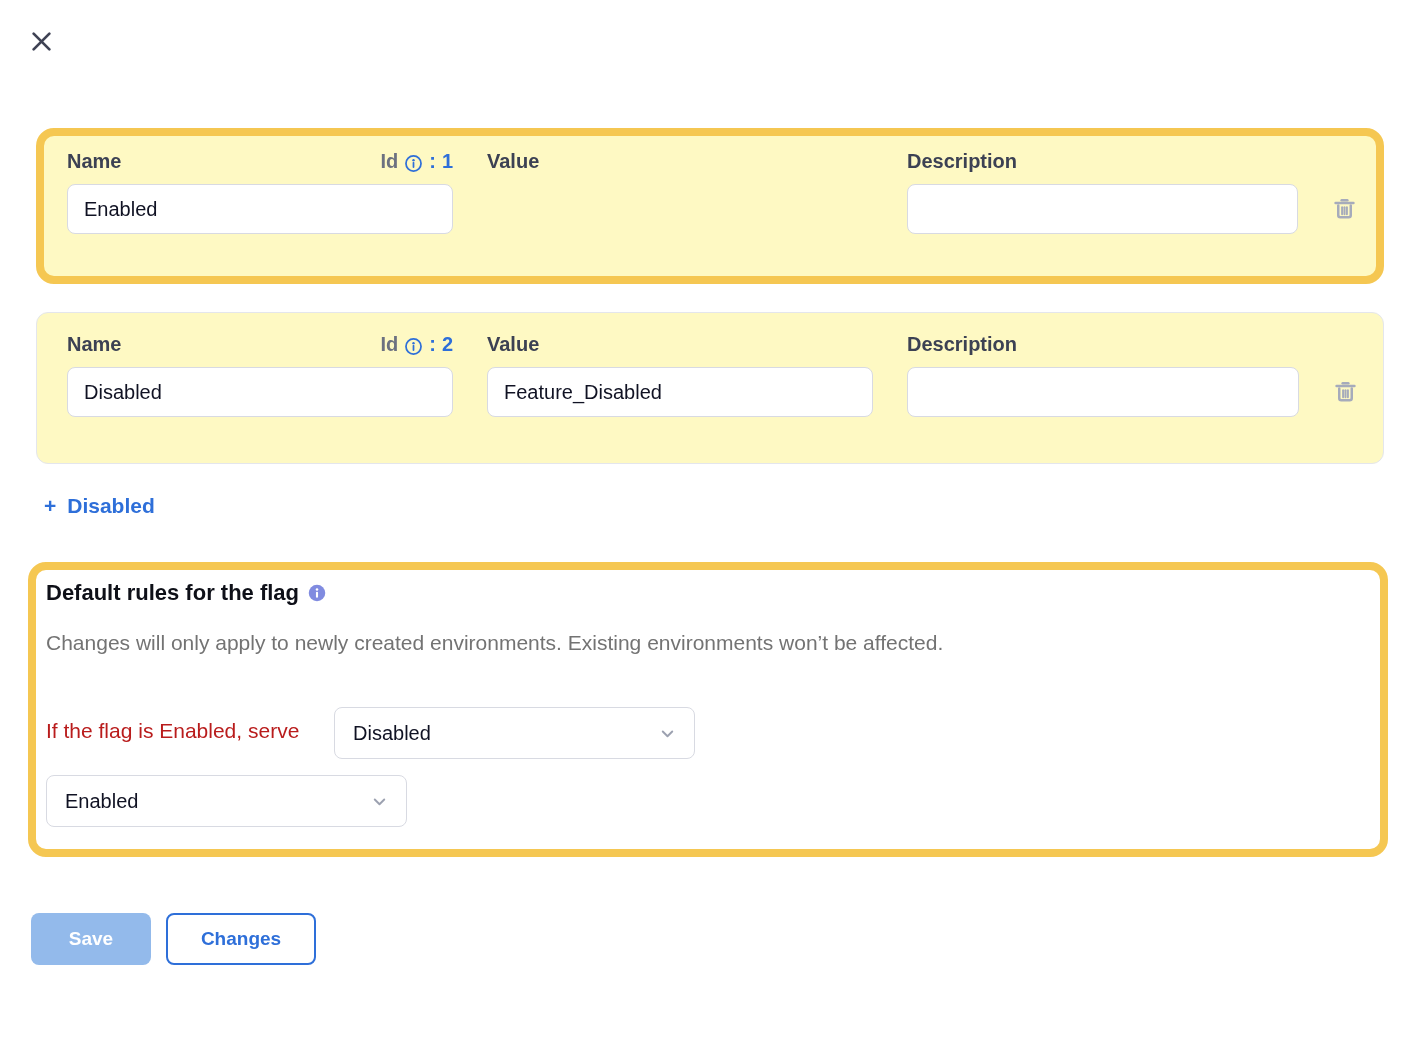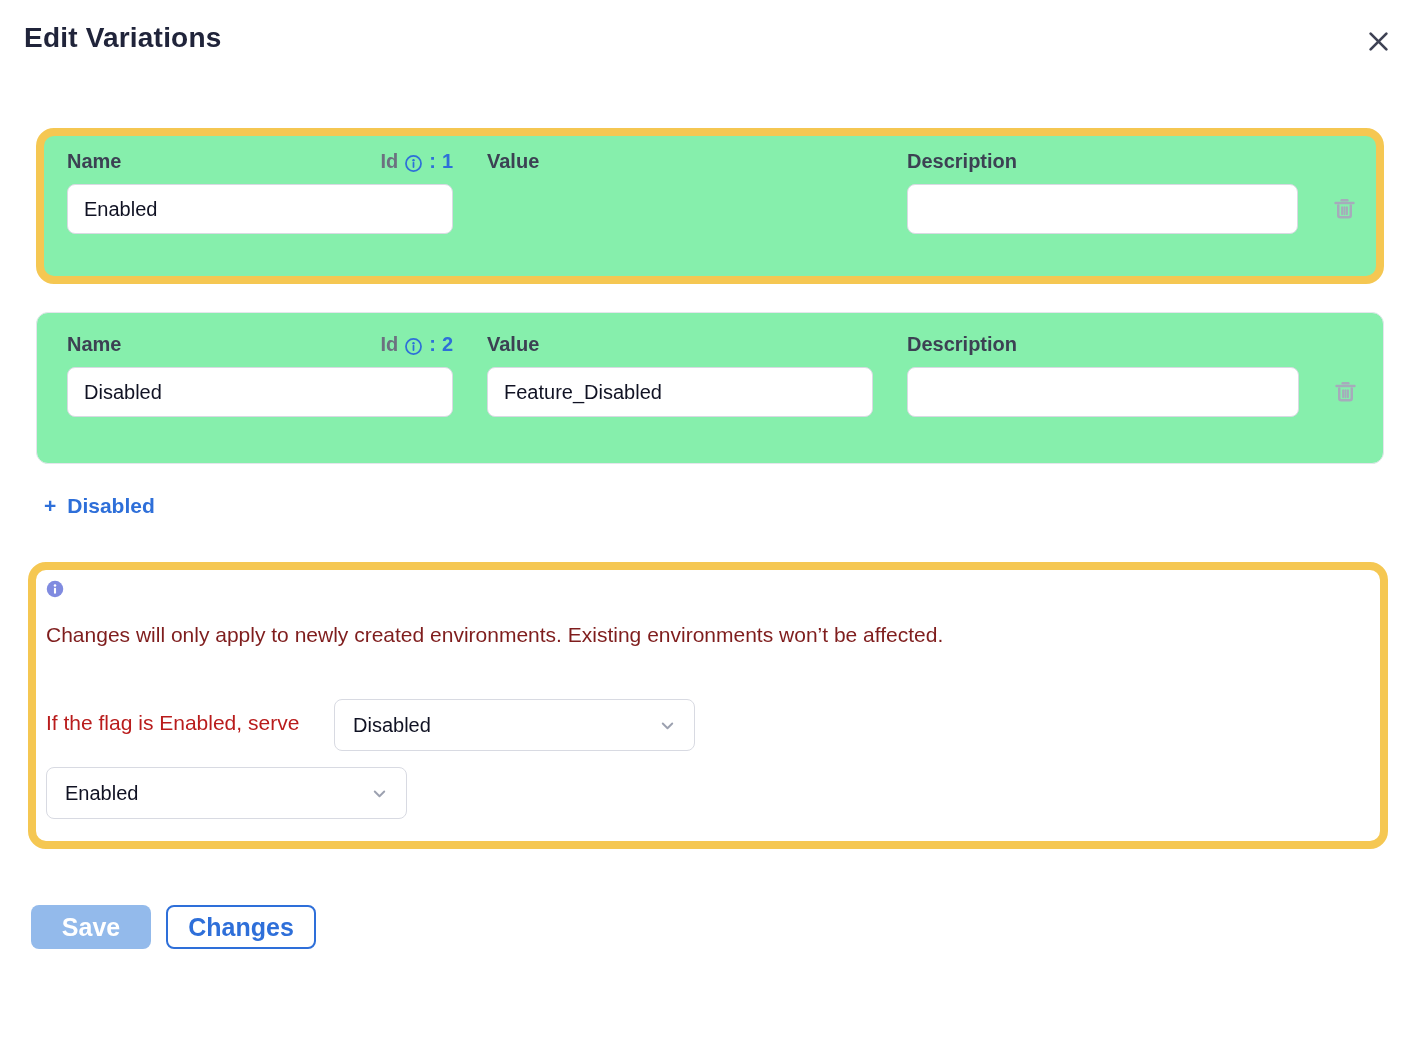--- a/index.html
+++ b/index.html
@@ -16,21 +16,21 @@
   
   .dialog-header { display: flex; align-items: flex-start; justify-content: space-between; }
   .dialog-title { font-size: 28px; font-weight: 600; color: #20243a; letter-spacing: 0.2px; }
   .close-btn { background: none; border: none; cursor: pointer; padding: 4px; margin: 2px 0 0 0; line-height: 0; }
 
   
   .variation-card {
     margin: 0 12px;
     border: 1px solid #e4e6ec;
     border-radius: 12px;
-    background: #86efac;
+    background: #fef9c3;
     padding: 18px 24px 46px 30px;
   }
   .variation-card.highlighted {
     border: 8px solid #f5c752;
     border-radius: 18px;
     padding: 12px 18px 42px 23px;
     margin-top: 69px;
   }
   .variation-card + .variation-card { margin-top: 28px; }
 
@@ -65,45 +65,44 @@
   
   .rules-box {
     margin: 44px 8px 0 4px;
     border: 8px solid #f5c752;
     border-radius: 18px;
     padding: 10px 16px 22px 10px;
     background: #fff;
   }
   .rules-title-row { display: flex; align-items: center; gap: 9px; }
   .rules-title { font-size: 22px; font-weight: 700; color: #0e1018; }
-  .rules-note { margin-top: 23px; font-size: 21px; color: #7f1d1d; line-height: 28px; }
+  .rules-note { margin-top: 23px; font-size: 21px; color: #737373; line-height: 28px; }
   .rule-row { display: grid; grid-template-columns: 288px 361px; align-items: start; margin-top: 16px; }
   .rule-row.first { margin-top: 50px; }
   .rule-label { font-size: 21px; color: #b91c1c; line-height: 31px; padding-top: 8px; }
   .select-box {
     width: 361px; height: 52px;
     border: 1px solid #d8dae2; border-radius: 8px;
     display: flex; align-items: center; justify-content: space-between;
     padding: 0 17px 0 18px; background: #fff; cursor: pointer;
   }
   .select-value { font-size: 20px; color: #101223; }
 
   
   .footer { display: flex; align-items: center; gap: 15px; margin: 56px 0 0 7px; }
-  .btn { height: 44px; border-radius: 8px; font-family: "Liberation Sans", sans-serif; font-size: 25px; font-weight: 700; cursor: pointer; }
+  .btn { height: 52px; border-radius: 8px; font-family: "Liberation Sans", sans-serif; font-size: 19px; font-weight: 700; cursor: pointer; }
   .save-btn { width: 120px; background: #93baeb; color: #ffffff; border: none; }
   .cancel-btn { width: 150px; background: #ffffff; color: #2e6fd9; border: 2px solid #2e6fd9; }
 </style>
 </head>
 <body>
 
 <div class="dialog">
 
   <div class="dialog-header">
-    <h1 class="dialog-title">Edit Variations</h1>
     <button class="close-btn">
       <svg width="27" height="27" viewBox="0 0 24 24" fill="none" stroke="#3e4254" stroke-width="2.4" stroke-linecap="round">
         <line x1="5" y1="5" x2="19" y2="19"></line>
           <line x1="19" y1="5" x2="5" y2="19"></line>
       </svg>
     </button>
   </div>
 
   
   <div class="variation-card highlighted">
@@ -198,20 +197,21 @@
 
   
   <div class="add-variation">
     <span>+</span>
     <span>Disabled</span>
   </div>
 
   
   <div class="rules-box">
     <div class="rules-title-row">
+      <span class="rules-title">Default rules for the flag</span>
       <svg width="18" height="18" viewBox="0 0 24 24">
         <circle cx="12" cy="12" r="11" fill="#808be0"></circle>
         <circle cx="12" cy="7.4" r="1.7" fill="#ffffff"></circle>
         <rect x="10.6" y="10.4" width="2.8" height="8" rx="1.4" fill="#ffffff"></rect>
       </svg>
     </div>
     <p class="rules-note">Changes will only apply to newly created environments. Existing environments won’t be affected.</p>
 
     <div class="rule-row first">
       <div class="rule-label">If the flag is Enabled, serve</div>

